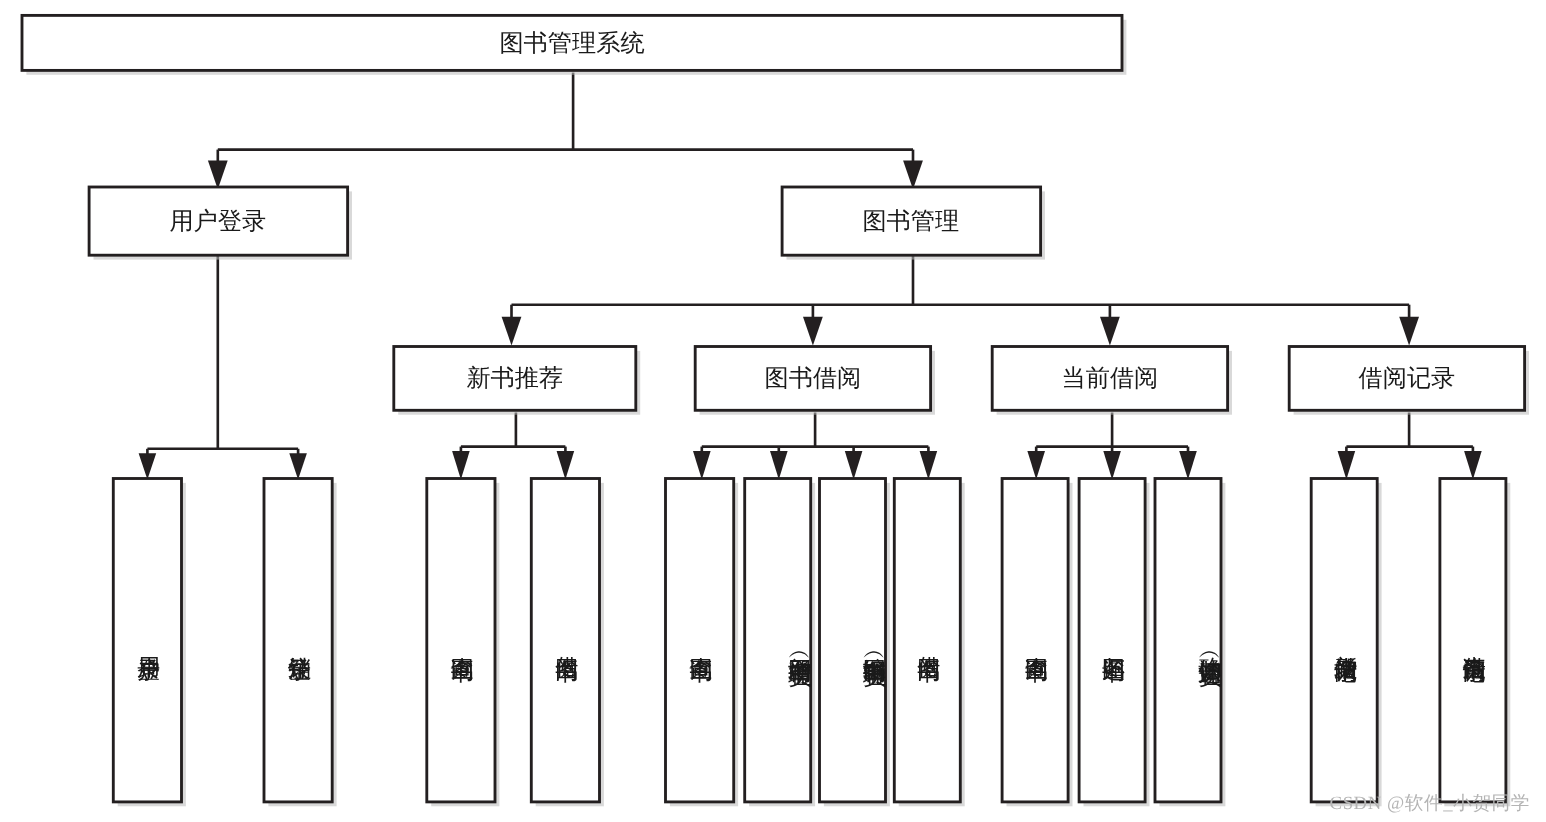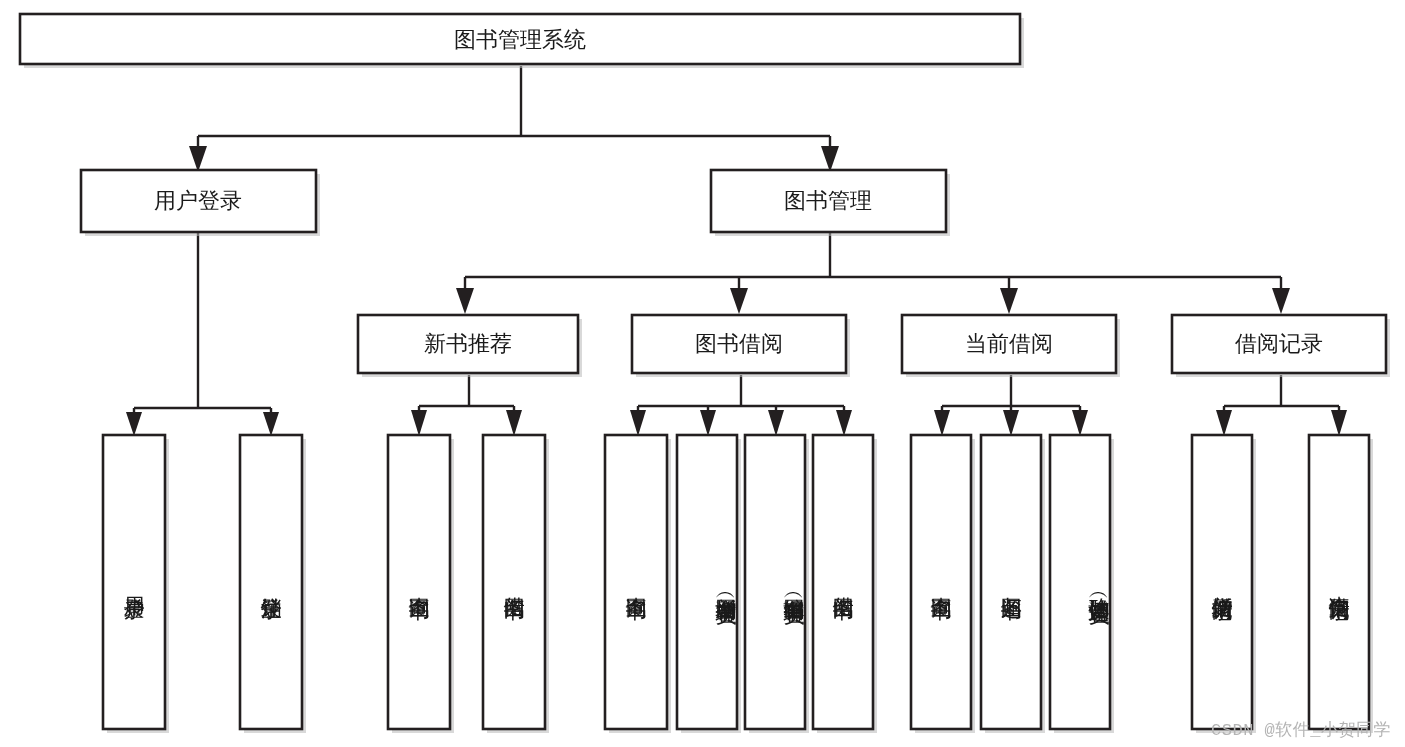--- a/index.html
+++ b/index.html
@@ -66,21 +66,21 @@
     align-items: center;
     justify-content: center;
     white-space: nowrap;
     letter-spacing: 1px;
     pointer-events: none;
   }
   .watermark {
     position: absolute;
     right: 14px;
     bottom: 6px;
-    font-family: Liberation Mono, monospace;
+    font-family: Liberation Serif, serif;
     font-size: 17px;
     color: #b4b4b4;
     letter-spacing: 0.5px;
     user-select: none;
   }
 </style>
 </head>
 <body>
 
 <div id="diagram-root">

